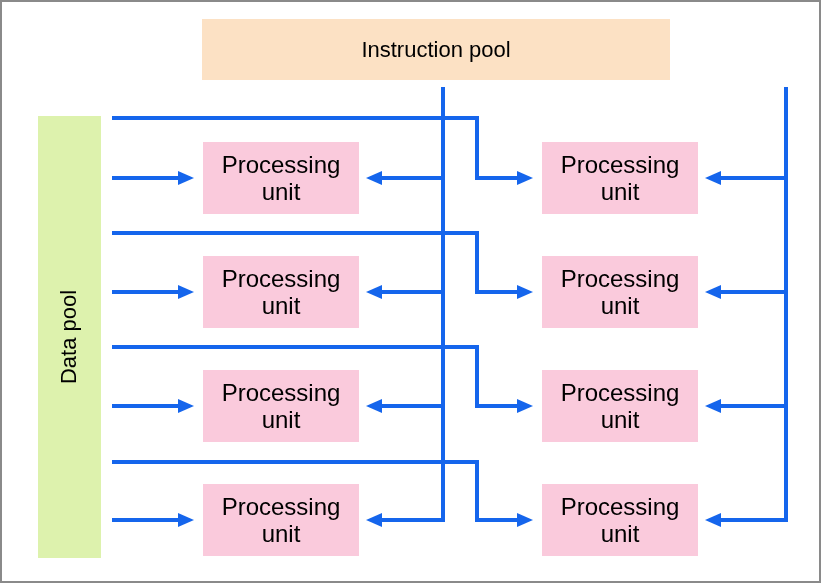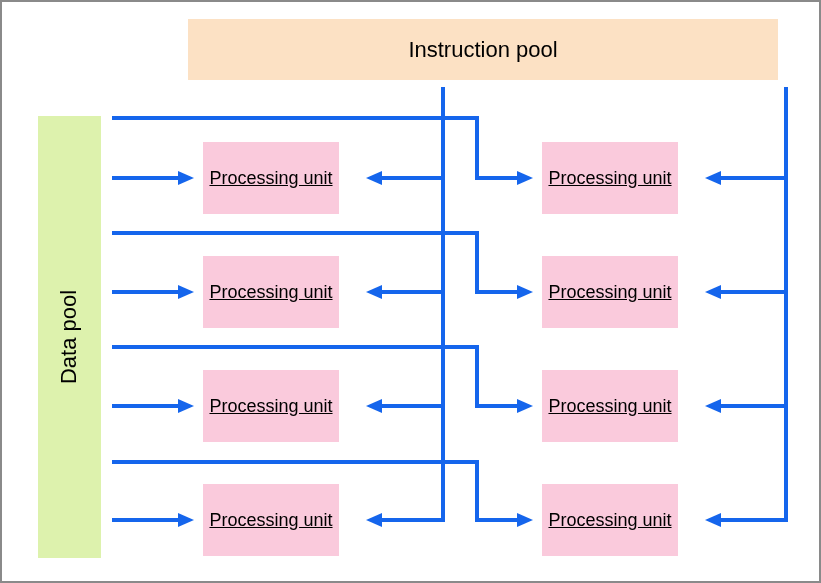--- a/index.html
+++ b/index.html
@@ -34,41 +34,40 @@
   .node {
     position: absolute;
     display: flex;
     align-items: center;
     justify-content: center;
     color: var(--text-color, #000000);
     box-sizing: border-box;
     text-align: center;
   }
   .instruction-pool {
-    left: 186px; top: 17px;
-    width: 590px; height: 61px;
+    left: 200px; top: 17px;
+    width: 468px; height: 61px;
     background: var(--instruction-pool-fill, #fce1c4);
     font-size: 22px;
   }
   .data-pool {
     left: 36px; top: 114px;
     width: 63px; height: 442px;
     background: var(--data-pool-fill, #ddf2ad);
     font-size: 22px;
   }
   .data-pool .vlabel {
     transform: rotate(-90deg);
     white-space: nowrap;
   }
   .pu {
-    width: 136px; height: 72px;
+    width: 156px; height: 72px;
     background: var(--processing-unit-fill, #facadc);
-    font-size: 18px;
+    font-size: 24px;
     line-height: 27px;
-    text-decoration: underline;
   }
   .pu .pu-label {
     display: block;
     width: 126px;
     margin: 0 auto;
   }
 </style>
 </head>
 <body>
 

